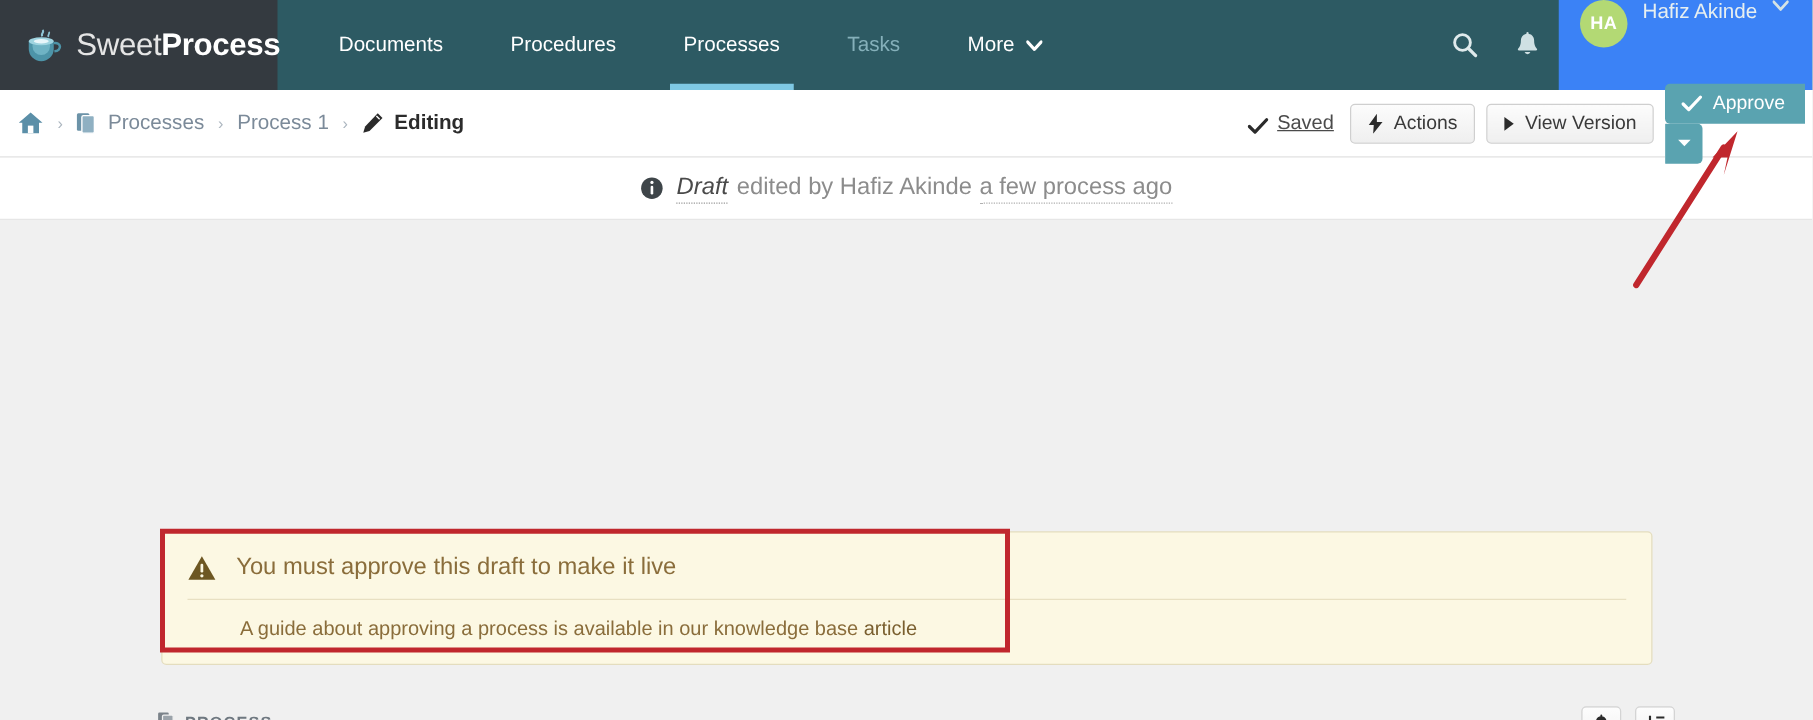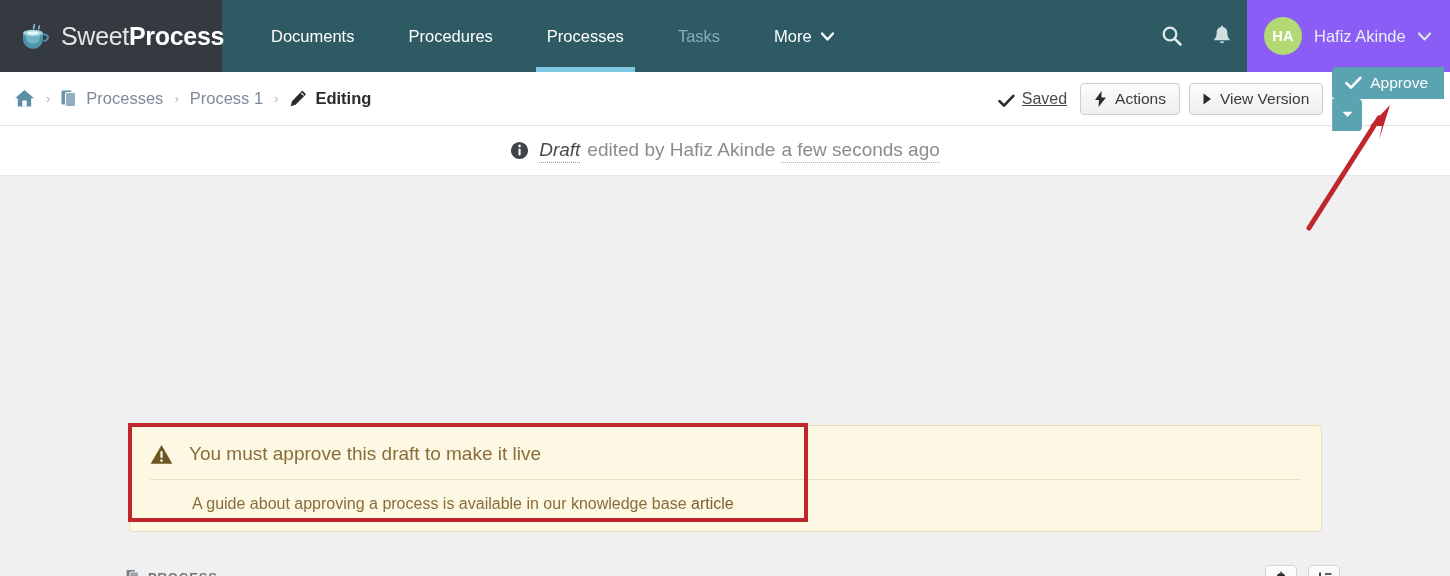--- a/index.html
+++ b/index.html
@@ -84,23 +84,22 @@
 
   .nav-icon-btn {
     display: flex;
     align-items: center;
     justify-content: center;
     width: 50px;
     cursor: pointer;
   }
 
   .user-block {
-    background: #8b5cf6;
-    display: flex;
-    align-items: center;
+    background: #3b82f6;
+    display: flex;
     padding: 0 18px 0 17px;
     cursor: pointer;
     width: 203px;
     flex: none;
   }
 
   .avatar {
     width: 38px; height: 38px;
     border-radius: 50%;
     background: #b3d974;
@@ -483,21 +482,21 @@
   <div class="draft-inner">
     <span class="draft-info-icon">
       <svg width="19" height="19" viewBox="0 0 19 19">
         <circle cx="9.5" cy="9.5" r="8.6" fill="#3e4549"></circle>
         <rect x="8.5" y="7.6" width="2.1" height="7" rx="1" fill="#ffffff"></rect>
         <circle cx="9.55" cy="4.9" r="1.3" fill="#ffffff"></circle>
       </svg>
     </span>
     <span class="draft-word">Draft</span>
     <span class="draft-by">edited by Hafiz Akinde</span>
-    <span class="draft-time">a few seconds ago</span>
+    <span class="draft-time">a few process ago</span>
   </div>
 </div>
 
 <div class="content">
 
   <div class="alert">
     <div class="alert-head">
       <span class="warn">
         <svg width="23" height="21" viewBox="0 0 23 21">
           <path d="M11.5 1 L22.3 19.8 H0.7 z" fill="#6d5722"></path>

